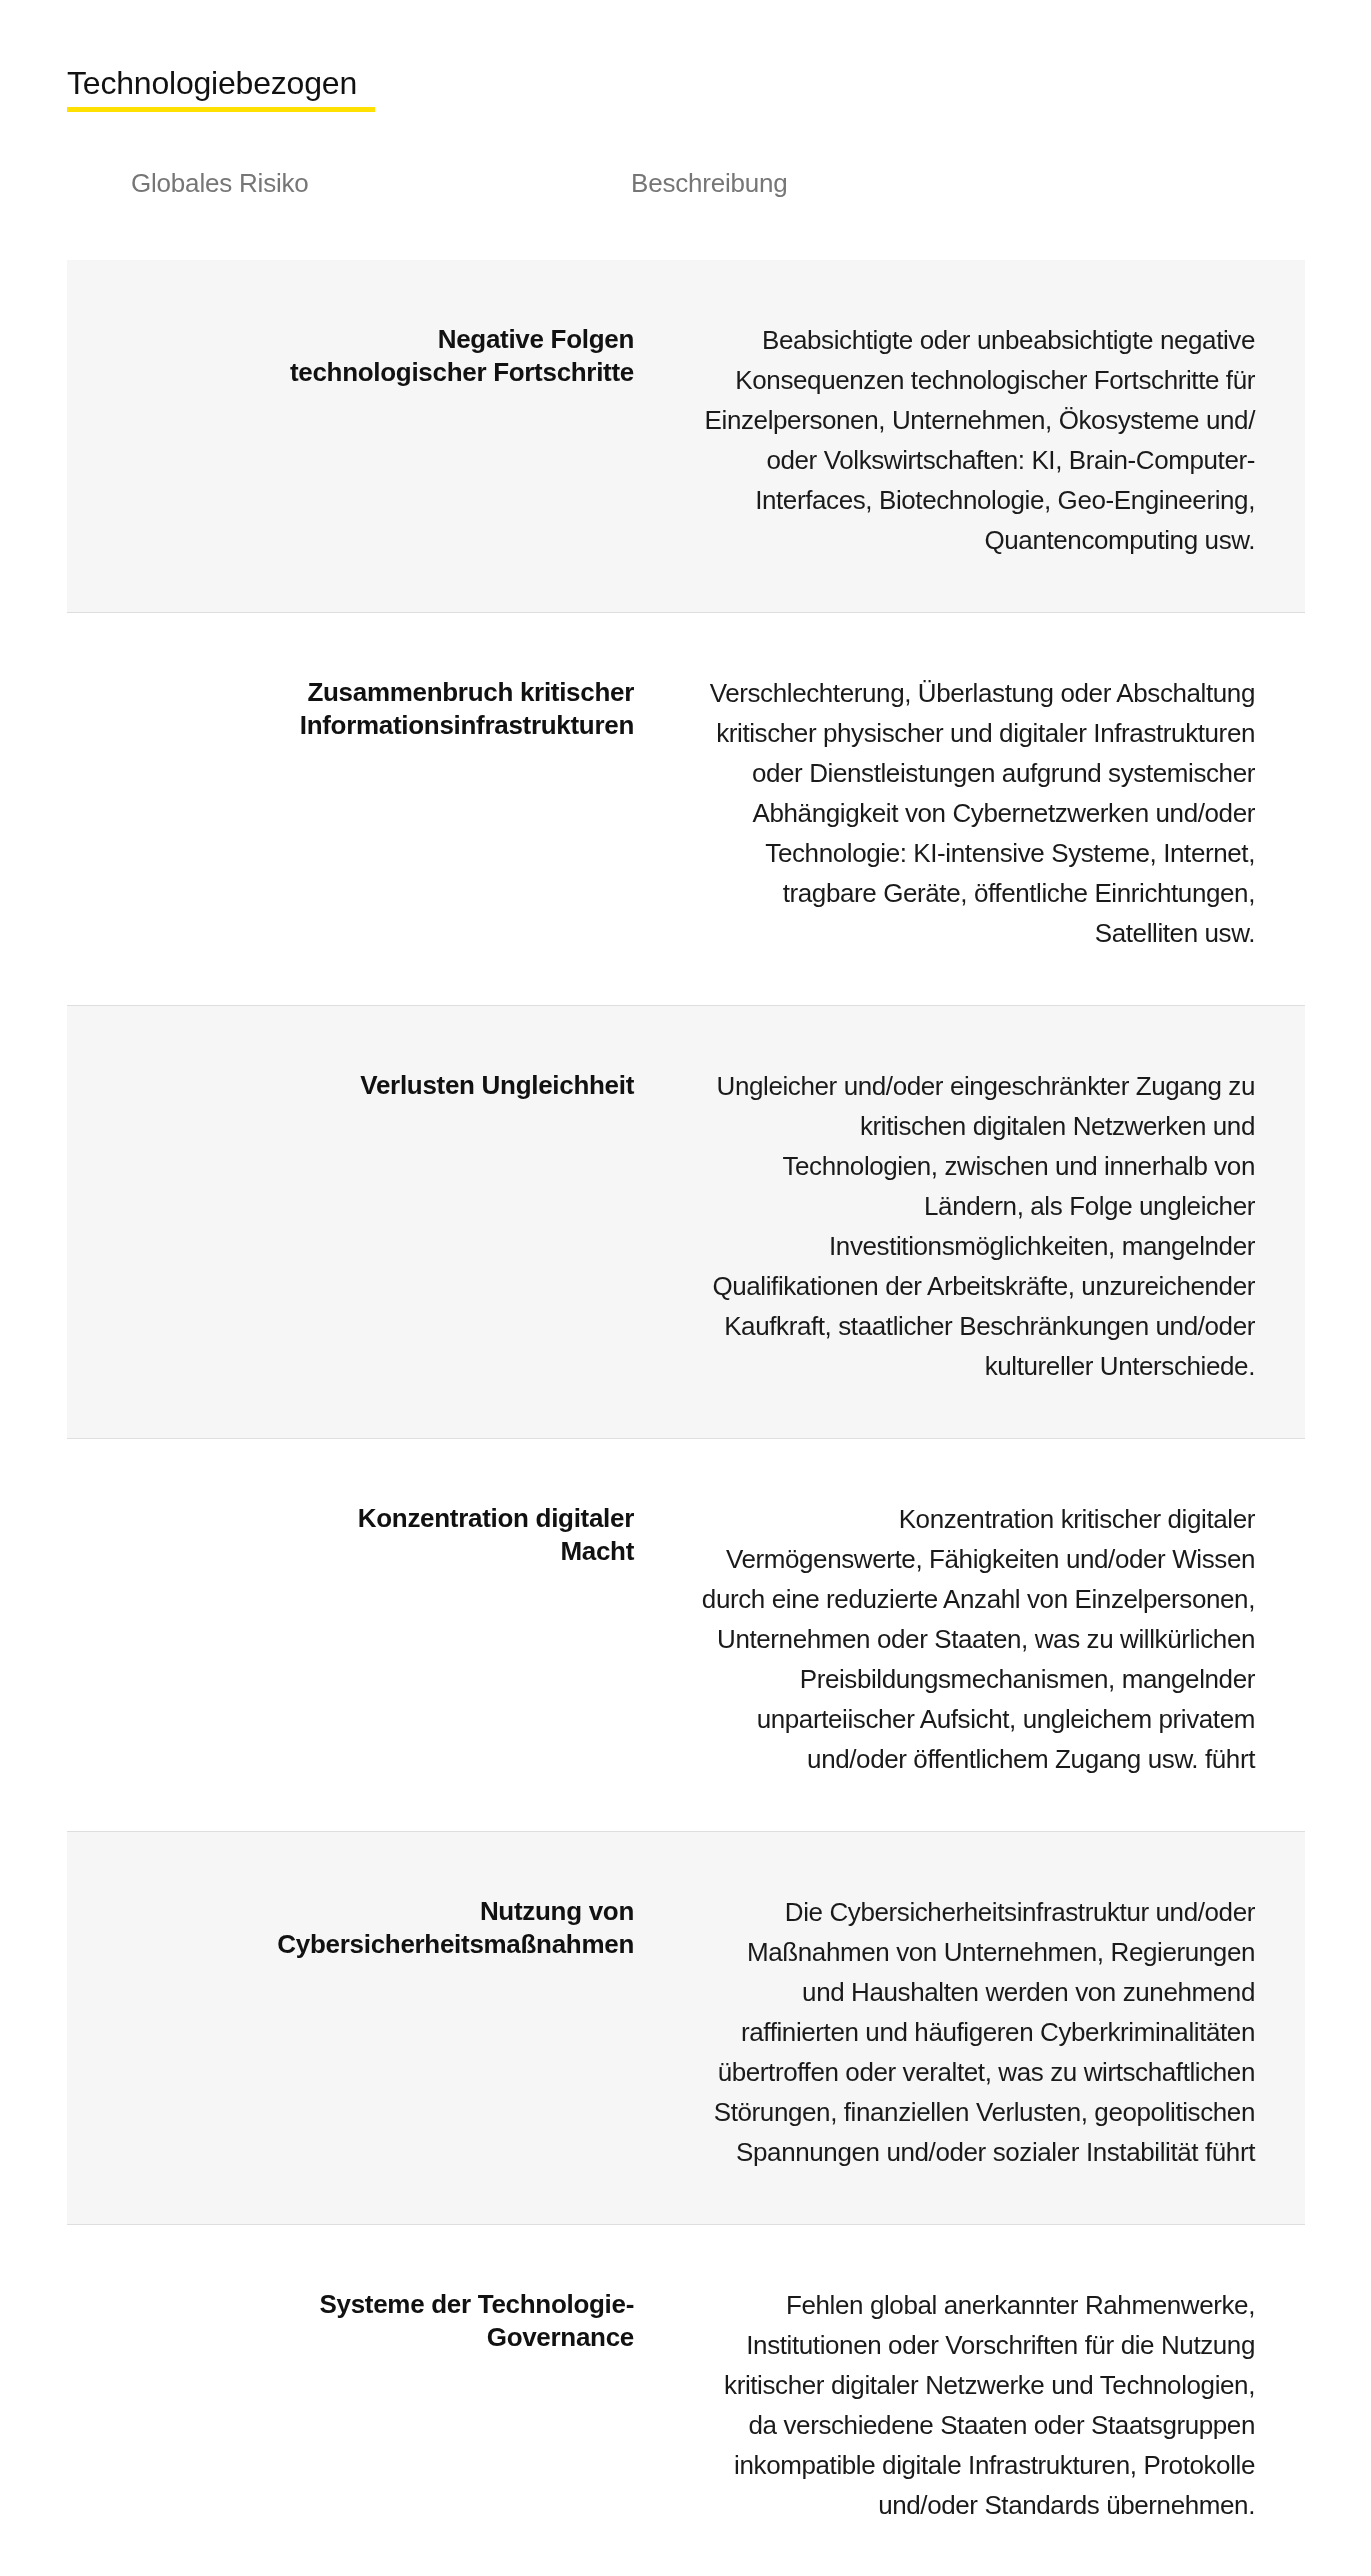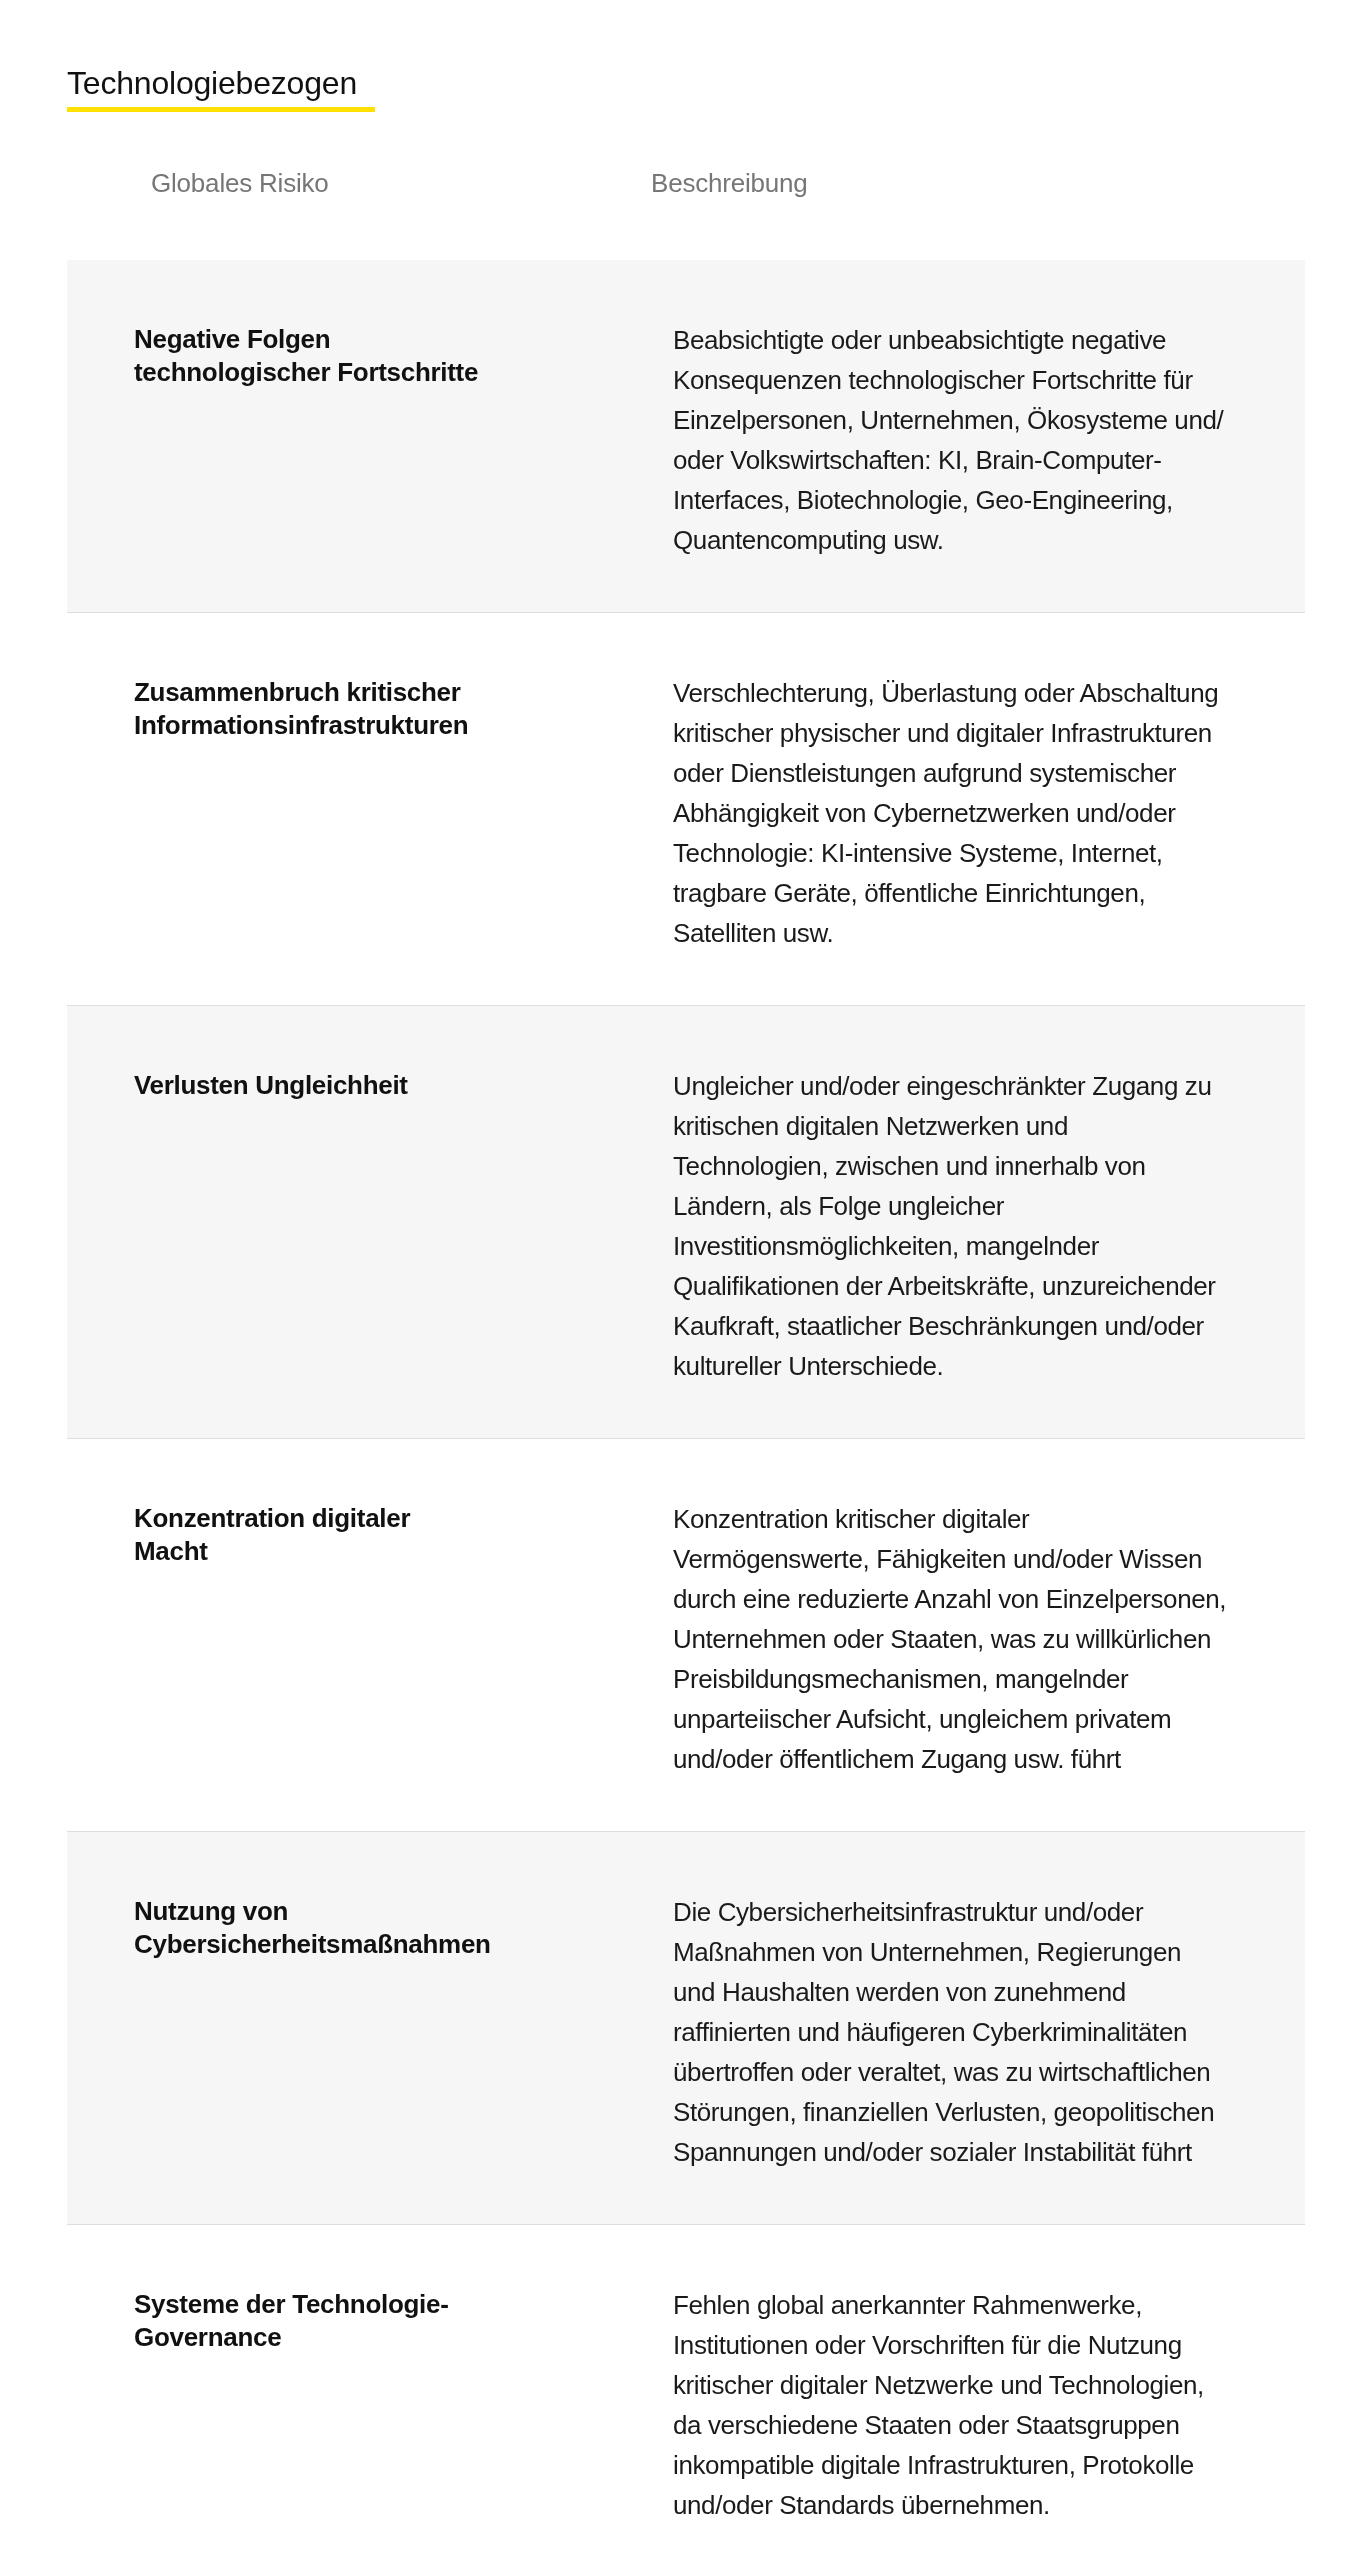--- a/index.html
+++ b/index.html
@@ -33,41 +33,42 @@
   .title-underline {
     position: absolute;
     left: 67px;
     top: 107px;
     width: 308px;
     height: 5px;
     background: #ffe000;
   }
   .table-header {
     position: absolute;
-    left: 84px;
+    left: 64px;
     top: 163px;
     width: 1238px;
     height: 40px;
     display: flex;
   }
   .th {
     font-size: 26px;
     line-height: 40px;
     color: #767676;
     font-weight: 400;
     letter-spacing: -0.2px;
   }
   .th.col-risk { width: 500px; padding-left: 67px; }
   .th.col-desc { flex: 1; }
 
   .table {
     position: absolute;
     left: 67px;
     top: 260px;
     width: 1238px;
+    text-align: right;
   }
   .row {
     display: flex;
     padding: 60px 0 52px 0;
     border-bottom: 1.7px solid #dedede;
     background: #ffffff;
   }
   .row.shaded { background: #f6f6f6; }
   .row.last { border-bottom: none; }
   .cell-risk {

